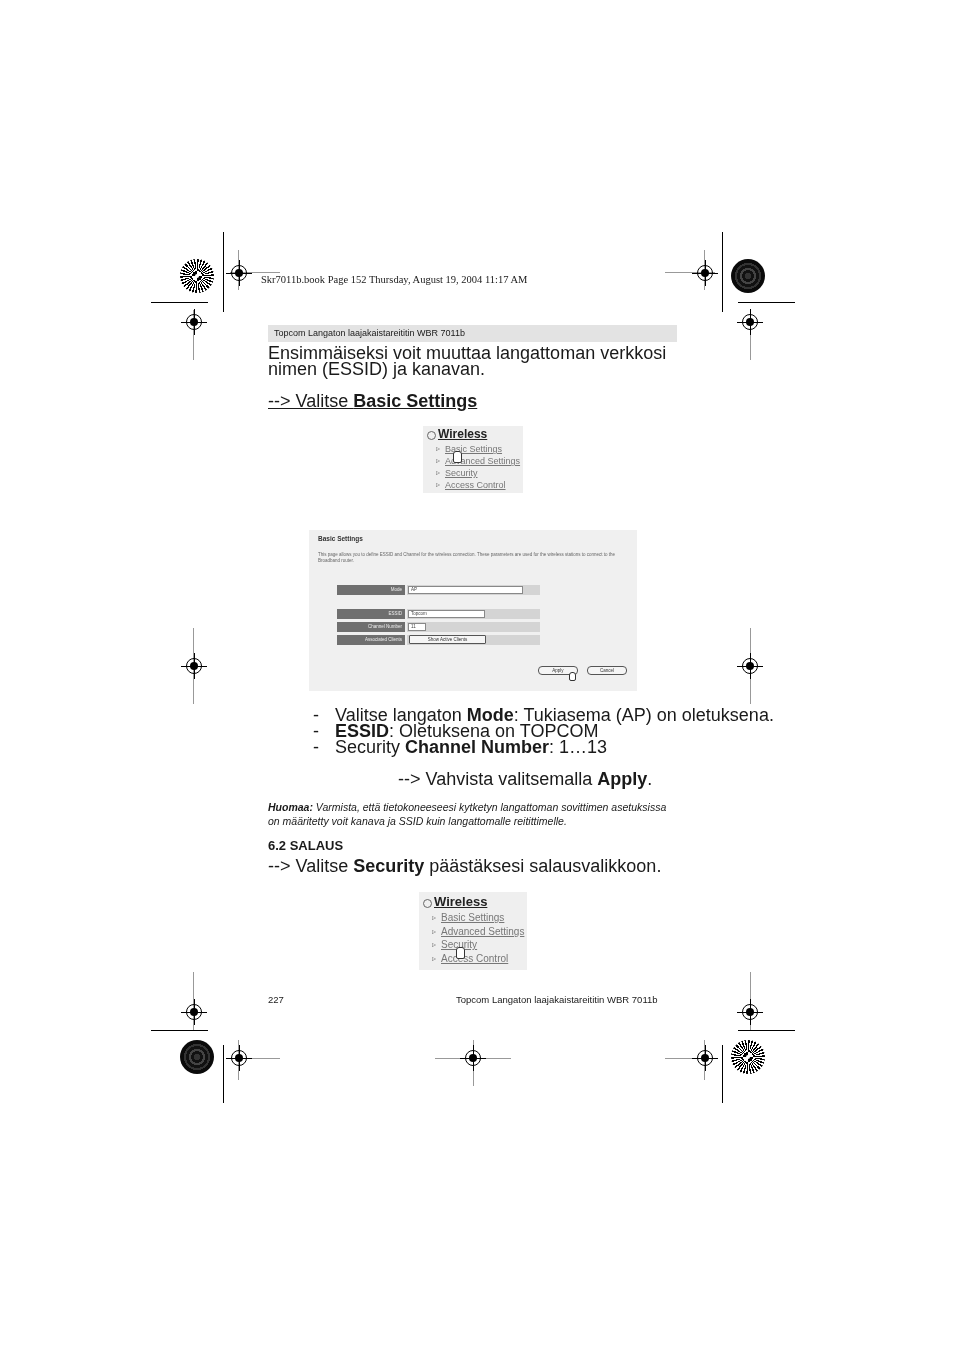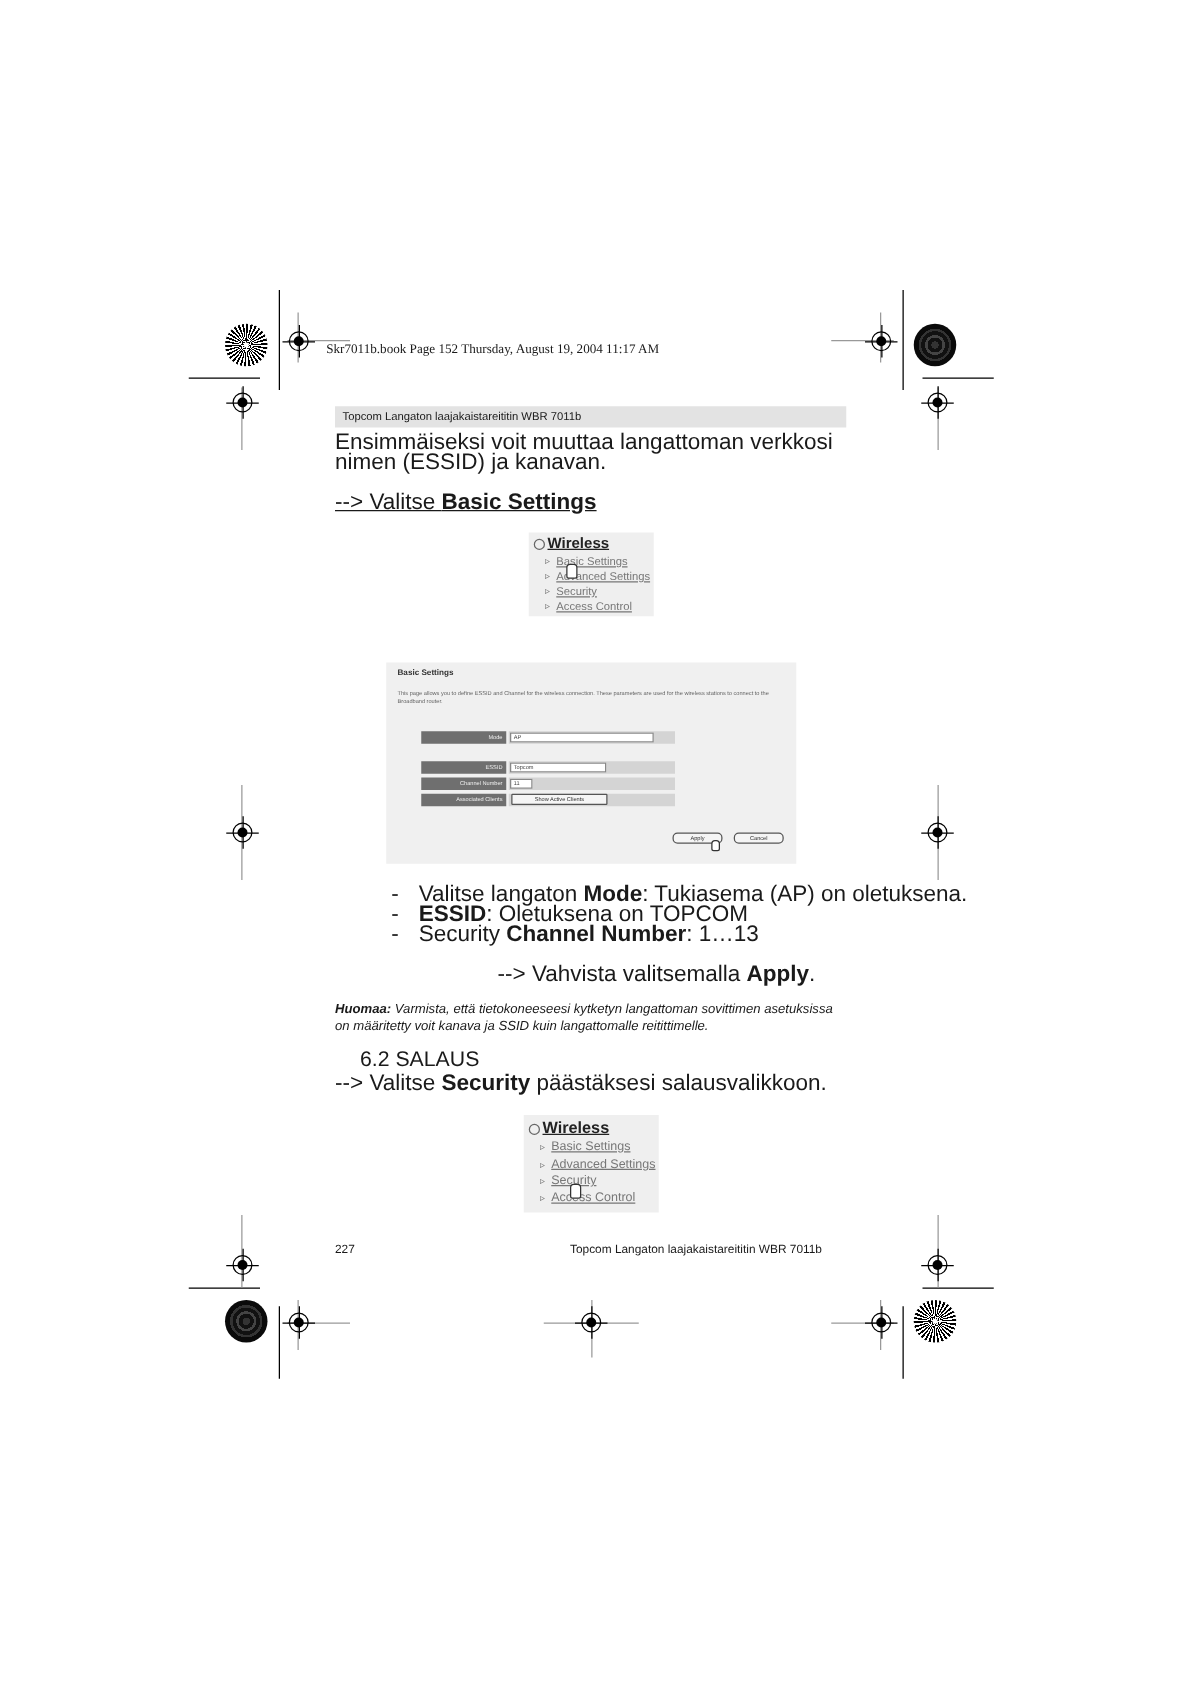--- a/index.html
+++ b/index.html
@@ -17,21 +17,21 @@
   .starburst { position:absolute; width:34px; height:34px; border-radius:50%;
      background: repeating-conic-gradient(#000 0deg 6deg, #fff 6deg 12deg); }
   .starburst::after { content:""; position:absolute; left:15px; top:15px; width:4px; height:4px; background:#fff; border-radius:50%; }
   .darkdisc { position:absolute; width:34px; height:34px; border-radius:50%;
      background: radial-gradient(circle, #333 0 3px, #111 3px 6px, #444 6px 8px, #111 8px 11px, #333 11px 13px, #0a0a0a 13px 17px); }
   .meta { font-family:"Liberation Serif", serif; font-size:10.5px; }
   .hdrbar { left:268px; top:325px; width:409px; height:17px; background:#e3e3e3; font-size:9px; line-height:17px; padding-left:6px; box-sizing:border-box; }
   .para { font-size:18px; line-height:16px; }
   b { font-weight:bold; }
   .note { font-size:10.5px; line-height:14px; font-style:italic; }
-  .h2 { font-size:17px; font-weight:normal;margin-left:20px; }
+  .h2 { font-size:13px; font-weight:bold; }
   .footer { font-size:9.5px; }
   
   .wmenu { position:absolute; background:#efefef; font-size:9px; color:#777; }
   .wmenu .wt { font-size:12px; font-weight:bold; color:#222; text-decoration:underline; }
   .wmenu .wi { text-decoration:underline; line-height:12px; padding-left:12px; position:relative; }
   .wmenu .wi::before { content:"▹"; position:absolute; left:3px; font-size:8px; }
   .wmenu .wt-icon { display:inline-block; width:7px; height:7px; border:1px solid #666; border-radius:50%; margin-right:2px; vertical-align:middle; }
   .cursor { position:absolute; width:7px; height:10px; background:#fff; border:1px solid #333; border-radius:3px 3px 2px 2px; }
   
   .bs { position:absolute; left:309px; top:530px; width:328px; height:161px; background:#f0f0f0; font-size:5px; color:#555; }

